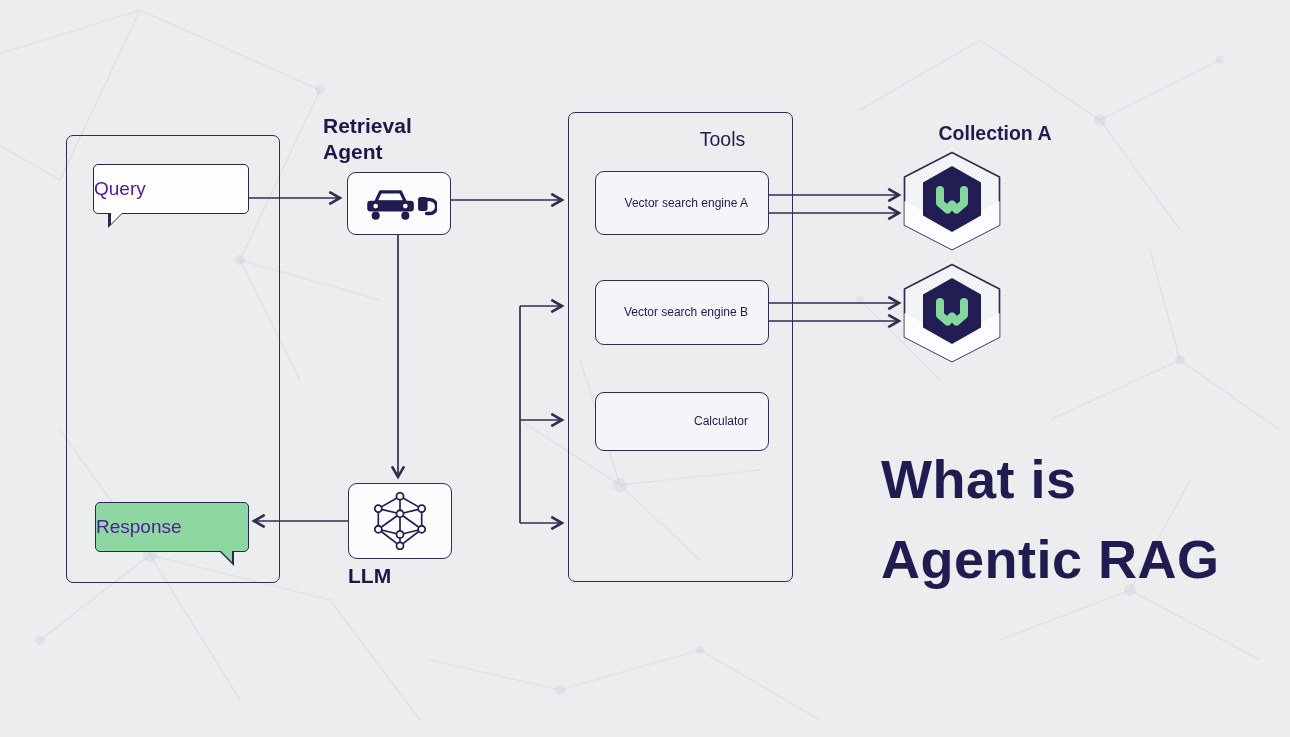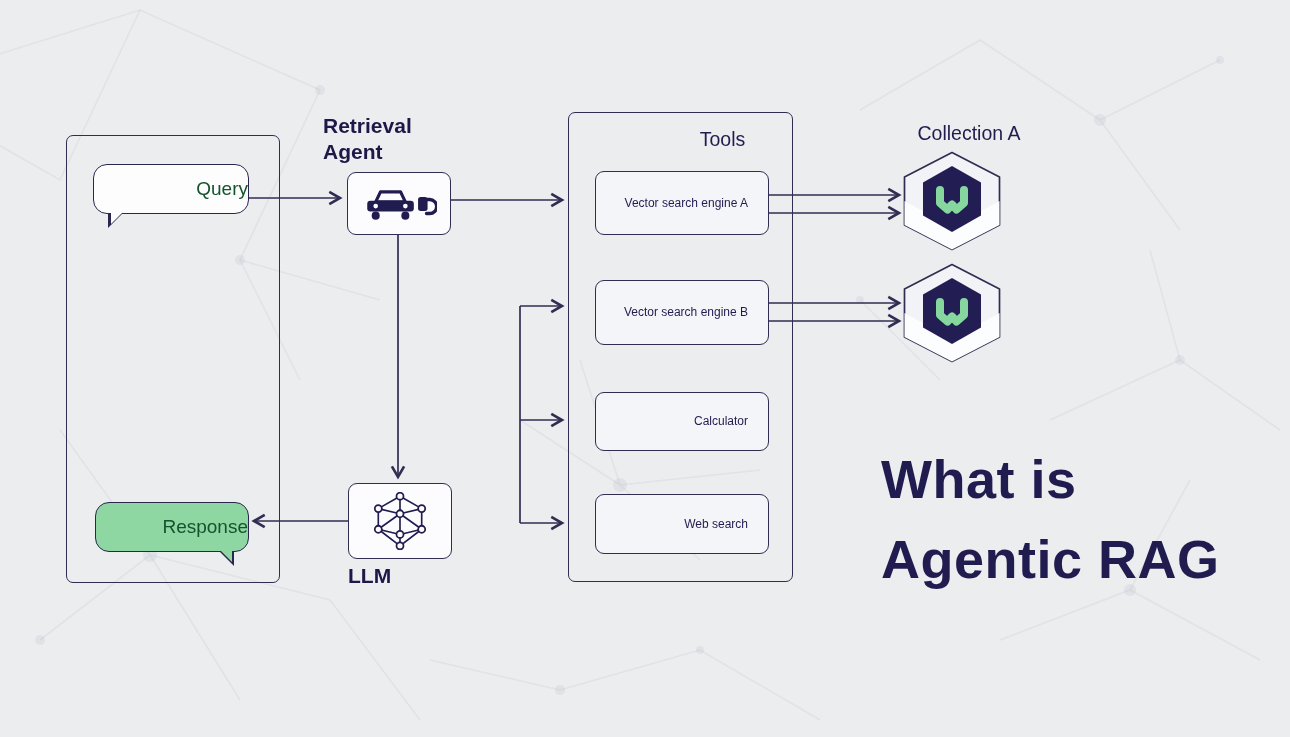--- a/index.html
+++ b/index.html
@@ -23,23 +23,23 @@
     display:flex;align-items:center;justify-content:center;
   }
   
   .tool-box{
     position:absolute;background:#f4f5f8;border:1.5px solid #312d52;border-radius:9px;
     display:flex;align-items:center;justify-content:center;text-align:center;
   }
   .tool-label{font-size:12px;line-height:23px;font-weight:500;color:#211c4f;width:132px;text-align:right;}
   
   .bubble{
-    position:absolute;border:1.7px solid #2a264e;border-radius:14px;
-    display:flex;align-items:center;justify-content:flex-end;
-    font-size:19px;font-weight:500;color:#14532d;
+    position:absolute;border:1.7px solid #2a264e;border-radius:5px;
+    display:flex;align-items:center;justify-content:flex-start;
+    font-size:19px;font-weight:500;color:#4c1d95;
   }
   .bubble .tail-out{position:absolute;width:0;height:0;}
   .bubble .tail-in{position:absolute;width:0;height:0;}
   .bubble-left .tail-out{left:14px;bottom:-15px;border-top:15px solid #2a264e;border-right:15px solid transparent;}
   .bubble-left .tail-in{left:16.5px;bottom:-11px;border-top:12px solid #fdfdfe;border-right:12px solid transparent;}
   .bubble-right .tail-out{right:14px;bottom:-15px;border-top:15px solid #2a264e;border-left:15px solid transparent;}
   .bubble-right .tail-in{right:16.5px;bottom:-11px;border-top:12px solid #8ed7a2;border-left:12px solid transparent;}
   
   .diagram-label{
     position:absolute;font-weight:600;color:#1d1847;
@@ -169,25 +169,22 @@
 
   <div class="tool-box" style="left:595px;top:171px;width:172px;height:62px;">
     <div class="tool-label">Vector search engine A</div>
   </div>
   <div class="tool-box" style="left:595px;top:280px;width:172px;height:63px;">
     <div class="tool-label">Vector search engine B</div>
   </div>
   <div class="tool-box" style="left:595px;top:392px;width:172px;height:57px;">
     <div class="tool-label">Calculator</div>
   </div>
-  <div class="tool-box" style="left:595px;top:494px;width:172px;height:58px;">
-    <div class="tool-label">Web search</div>
-  </div>
-
-  <div class="section-label" style="left:826px;top:122px;width:200px;">Collection A</div>
+
+  <div class="section-label" style="left:852px;top:122px;width:200px;font-weight:bold;">Collection A</div>
   <svg class="abs" style="left:903px;top:151px;" width="98" height="100" viewBox="0 0 98 100">
     <polygon points="49,1.5 96.5,26 96.5,74 49,98.5 1.5,74 1.5,26" fill="#f2f3f6" stroke="#312d52" stroke-width="1.7" stroke-linejoin="round"></polygon>
     <polygon points="1.5,50 49,76 96.5,50 96.5,74 49,98.5 1.5,74" fill="#fcfdfe"></polygon>
     <polygon points="49,15 78,31.5 78,64.5 49,81 20,64.5 20,31.5" fill="#221d52"></polygon>
     <polyline points="37,39 37,52 44.5,58.5 49,53.5 53.5,58.5 61,52 61,39" fill="none" stroke="#85d79e" stroke-width="8" stroke-linejoin="round" stroke-linecap="round"></polyline>
   </svg>
 
   <svg class="abs" style="left:903px;top:263px;" width="98" height="100" viewBox="0 0 98 100">
     <polygon points="49,1.5 96.5,26 96.5,74 49,98.5 1.5,74 1.5,26" fill="#f2f3f6" stroke="#312d52" stroke-width="1.7" stroke-linejoin="round"></polygon>
     <polygon points="1.5,50 49,76 96.5,50 96.5,74 49,98.5 1.5,74" fill="#fcfdfe"></polygon>

